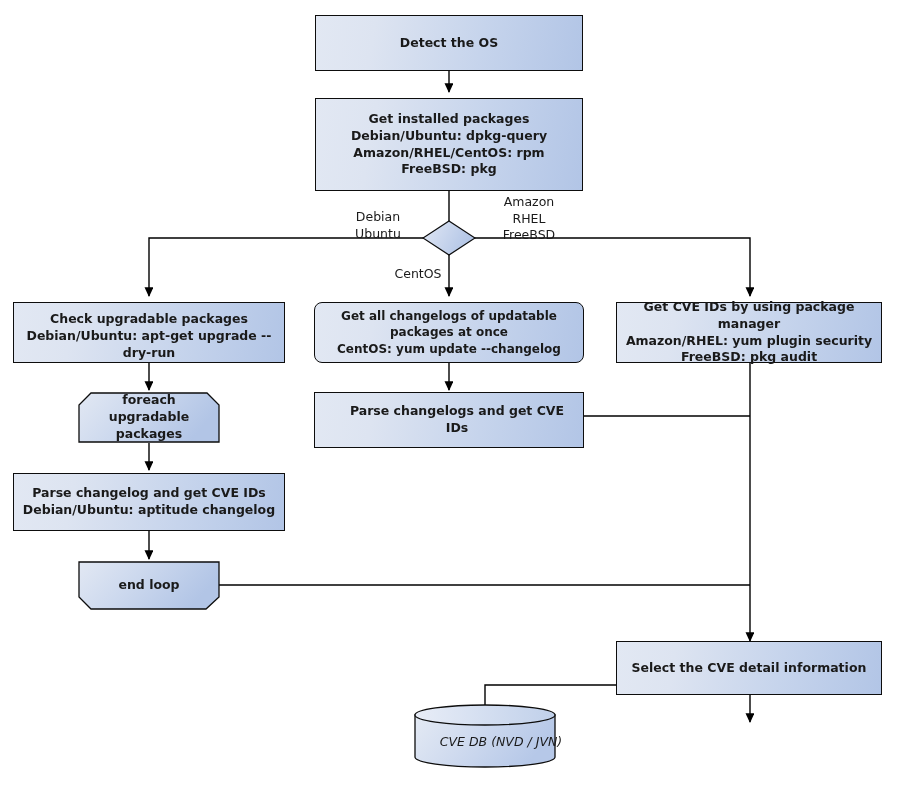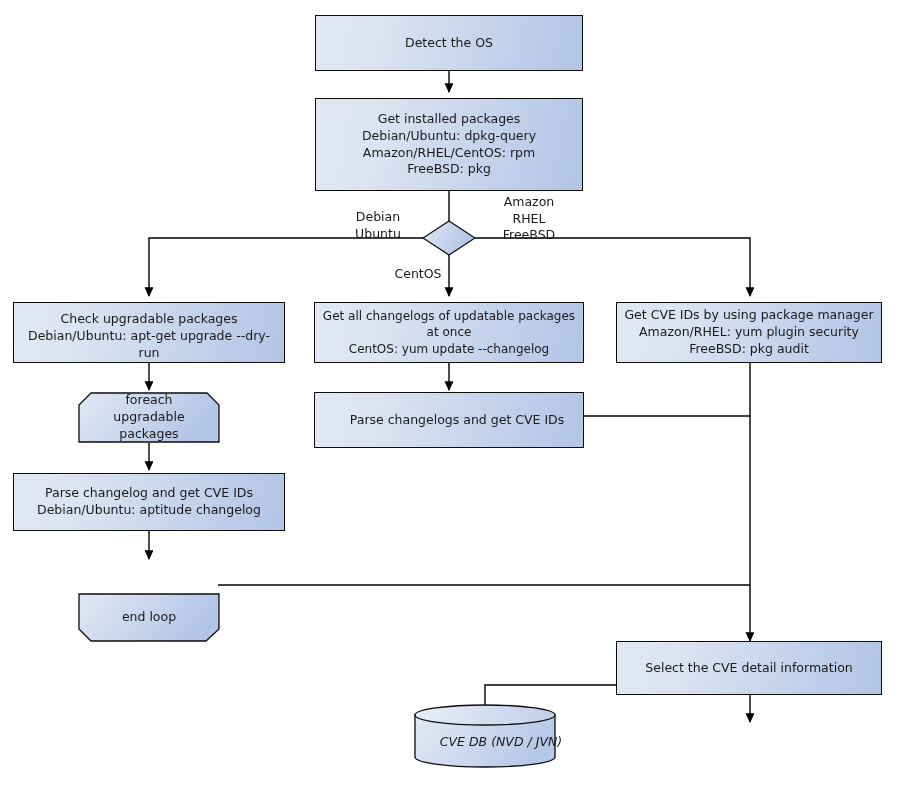--- a/index.html
+++ b/index.html
@@ -29,21 +29,21 @@
     display: flex;
     align-items: center;
     justify-content: center;
     text-align: center;
     color: #1a1a1a;
     font-size: 12.5px;
     line-height: 1.35;
     border: 1.3px solid #0d0d0d;
     background: linear-gradient(100deg, #e2e8f3 0%, #dde4f1 22%, #c6d4ec 62%, #b2c5e6 100%);
   }
-  .node .txt { padding: 0 6px; white-space: pre-line; }
+  .node .txt { padding: 0 6px; white-space: pre-line; font-weight: bold; }
   .shape-svg {
     position: absolute;
     left: 0; top: 0;
     width: 100%; height: 100%;
   }
   .node.shaped {
     border: none;
     background: none;
   }
   .node.shaped .txt {
@@ -142,21 +142,21 @@
   <div class="edge-label" style="left:494px; top:194px; width:70px; text-align:center;">Amazon
 RHEL
 FreeBSD</div>
   <div class="edge-label" style="left:390px; top:266px; width:56px; text-align:center;">CentOS</div>
 
   <div class="node" style="left:13px; top:302px; width:272px; height:61px;align-items:flex-end;">
     <span class="txt">Check upgradable packages
 Debian/Ubuntu: apt-get upgrade --dry-run</span>
   </div>
 
-  <div class="node" style="left:314px; top:302px; width:270px; height:61px;">
+  <div class="node" style="left:314px; top:302px; width:270px; height:61px;border-radius:8px;">
     <span class="txt" style="font-size:12px;">Get all changelogs of updatable packages at once
 CentOS: yum update --changelog</span>
   </div>
 
   <div class="node" style="left:616px; top:302px; width:266px; height:61px;">
     <span class="txt">Get CVE IDs by using package manager
 Amazon/RHEL: yum plugin security
 FreeBSD: pkg audit</span>
   </div>
 
@@ -173,21 +173,21 @@
     </svg>
     <span class="txt">foreach
 upgradable  packages</span>
   </div>
 
   <div class="node" style="left:13px; top:473px; width:272px; height:58px;">
     <span class="txt">Parse changelog and get  CVE IDs
 Debian/Ubuntu: aptitude changelog</span>
   </div>
 
-  <div class="node shaped" style="left:78px; top:561px; width:142px; height:49px;margin-top:32px;">
+  <div class="node shaped" style="left:78px; top:561px; width:142px; height:49px;">
     <svg class="shape-svg" viewBox="0 0 142 49" preserveAspectRatio="none">
       <defs>
         <linearGradient id="gradEndloop" x1="0" y1="0" x2="1" y2="0.3">
           <stop offset="0%" stop-color="#e2e8f3"></stop>
           <stop offset="45%" stop-color="#cdd9ee"></stop>
           <stop offset="100%" stop-color="#b2c5e6"></stop>
         </linearGradient>
       </defs>
       <polygon points="1,1 141,1 141,36 128,48 13,48 1,36" fill="url(#gradEndloop)" stroke="#0d0d0d" stroke-width="1.3"></polygon>
     </svg>

